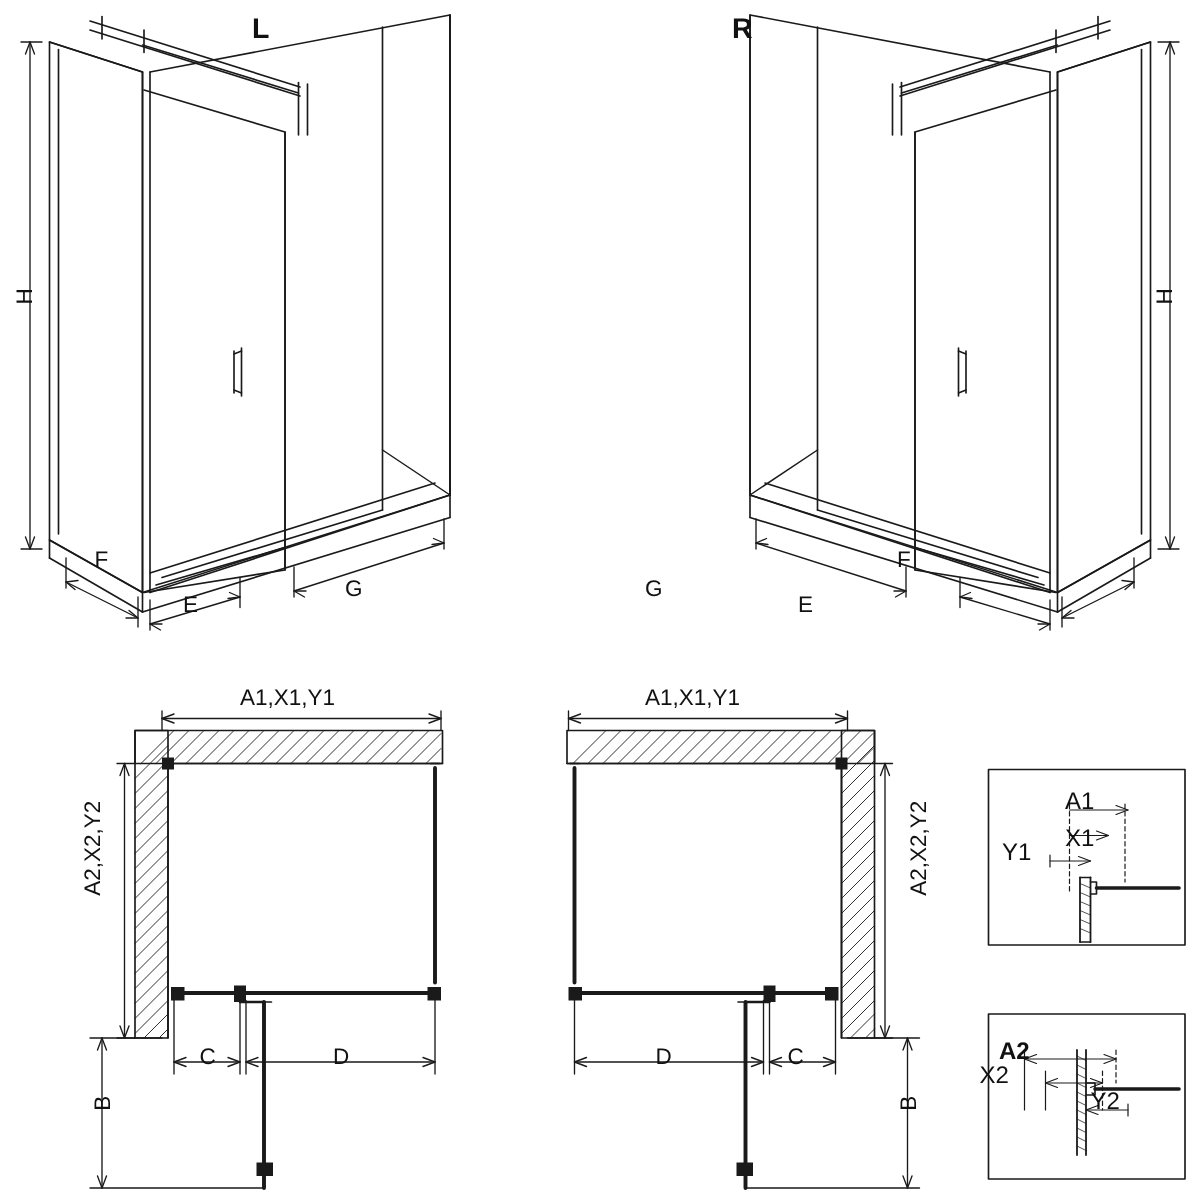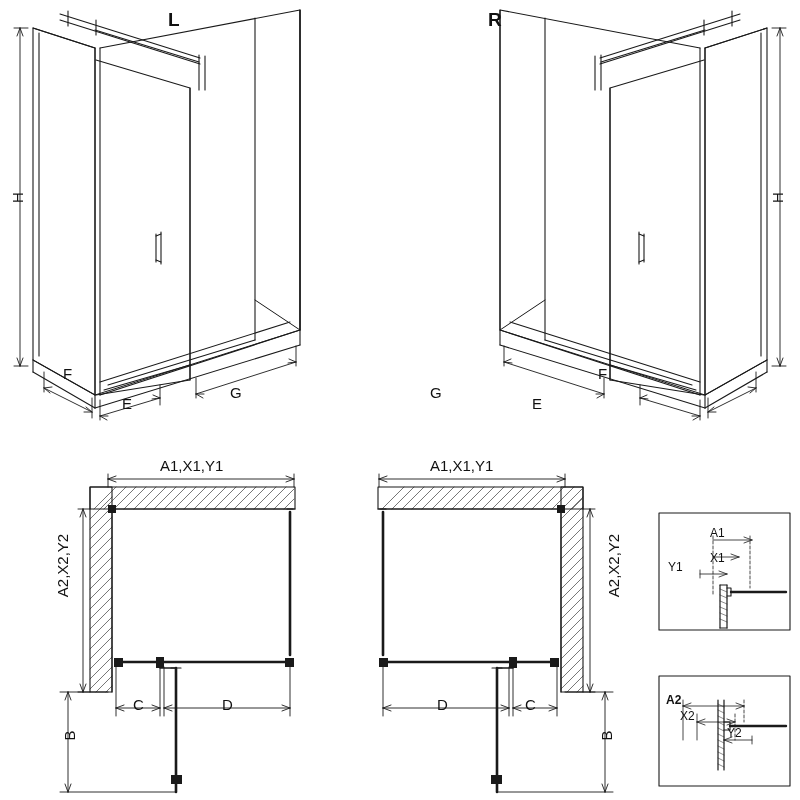--- a/index.html
+++ b/index.html
@@ -34,21 +34,21 @@
   }
   .lbl.big {
     font-size: 19px;
     font-weight: 700;
   }
   .lbl.rot {
     transform: rotate(-90deg);
     transform-origin: center center;
   }
   .lbl.small {
-    font-size: 12px;
+    font-size: 16px;
   }
 </style>
 </head>
 <body>
 
 <div id="sheet">
 
   <svg width="800" height="800" viewBox="0 0 800 800">
     <g fill="none" stroke="#1a1a1a" stroke-width="1.1" stroke-linecap="round" stroke-linejoin="round">
 
@@ -474,16 +474,16 @@
   <div class="lbl rot" style="left:568px; top:558px; width:90px; text-align:center;">A2,X2,Y2</div>
   <div class="lbl" style="left:437px; top:697px;">D</div>
   <div class="lbl" style="left:525px; top:697px;">C</div>
   <div class="lbl rot" style="left:595px; top:728px; width:22px; text-align:center;">B</div>
 
   <div class="lbl small" style="left:710px; top:527px;">A1</div>
   <div class="lbl small" style="left:710px; top:552px;">X1</div>
   <div class="lbl small" style="left:668px; top:561px;">Y1</div>
 
   <div class="lbl small" style="left:666px; top:694px;font-weight:bold;">A2</div>
-  <div class="lbl small" style="left:680px; top:710px;">X2</div>
+  <div class="lbl small" style="left:653px; top:710px;">X2</div>
   <div class="lbl small" style="left:727px; top:727px;">Y2</div>
 
 </div>
 
 </body></html>

